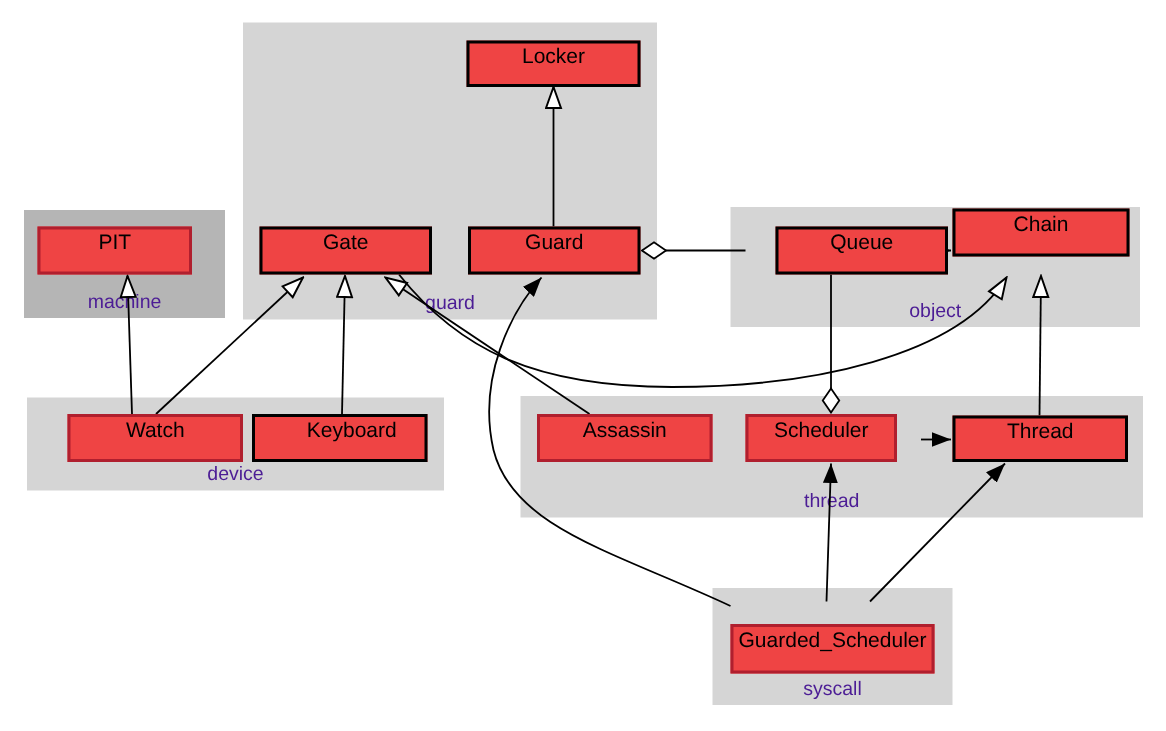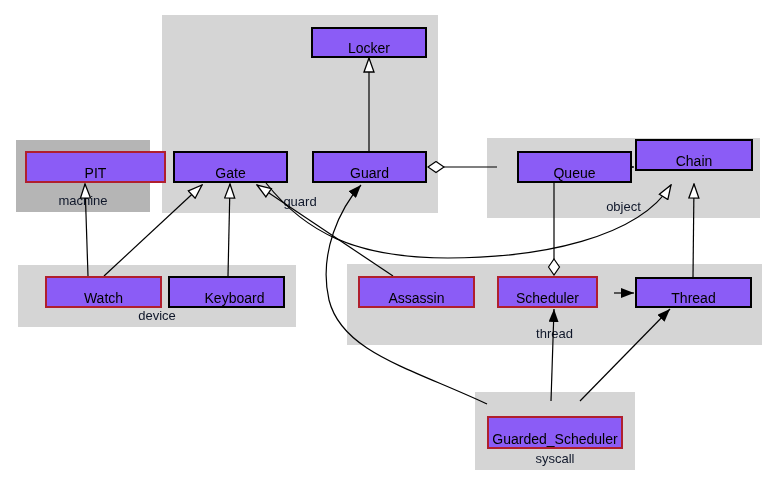--- a/index.html
+++ b/index.html
@@ -4,26 +4,26 @@
 <style>
   html,body{margin:0;padding:0;background:#ffffff;}
   #canvas{
     position:relative;width:777px;height:487px;background:#ffffff;
     font-family:"Liberation Sans", sans-serif;overflow:hidden;
   }
   .cluster{position:absolute;background:#d5d5d5;z-index:1;}
   .cluster.dark{background:#b5b5b5;}
   .cluster-label{
     position:absolute;left:0;right:0;bottom:4px;text-align:center;
-    font-size:13px;color:#0f172a;z-index:2;
+    font-size:13px;color:#4c1d95;z-index:2;
   }
   #edges{position:absolute;left:0;top:0;z-index:5;}
   .node{
-    position:absolute;background:#8b5cf6;border:2px solid #000000;
-    display:flex;align-items:flex-end;justify-content:center;
+    position:absolute;background:#ef4444;border:2px solid #000000;
+    display:flex;align-items:flex-start;justify-content:center;
     font-size:14px;color:#000;z-index:10;box-sizing:border-box;
     cursor:pointer;
   }
   .node.red{border-color:#b01f2e;}
 </style>
 </head>
 <body>
 
 <div id="canvas">
 
@@ -87,21 +87,21 @@
   </div>
   <div class="node" style="left:312px;top:151px;width:115px;height:32px;">
     <span>Guard</span>
   </div>
   <div class="node" style="left:497px;top:151px;width:115px;height:32px;margin-left:20px;">
     <span>Queue</span>
   </div>
   <div class="node" style="left:635px;top:139px;width:118px;height:32px;">
     <span>Chain</span>
   </div>
-  <div class="node red" style="left:25px;top:151px;width:141px;height:32px;">
+  <div class="node red" style="left:25px;top:151px;width:103px;height:32px;">
     <span>PIT</span>
   </div>
   <div class="node red" style="left:30px;top:276px;width:117px;height:32px;margin-left:15px;">
     <span>Watch</span>
   </div>
   <div class="node" style="left:168px;top:276px;width:117px;height:32px;padding-left:16px;">
     <span>Keyboard</span>
   </div>
   <div class="node red" style="left:358px;top:276px;width:117px;height:32px;">
     <span>Assassin</span>

